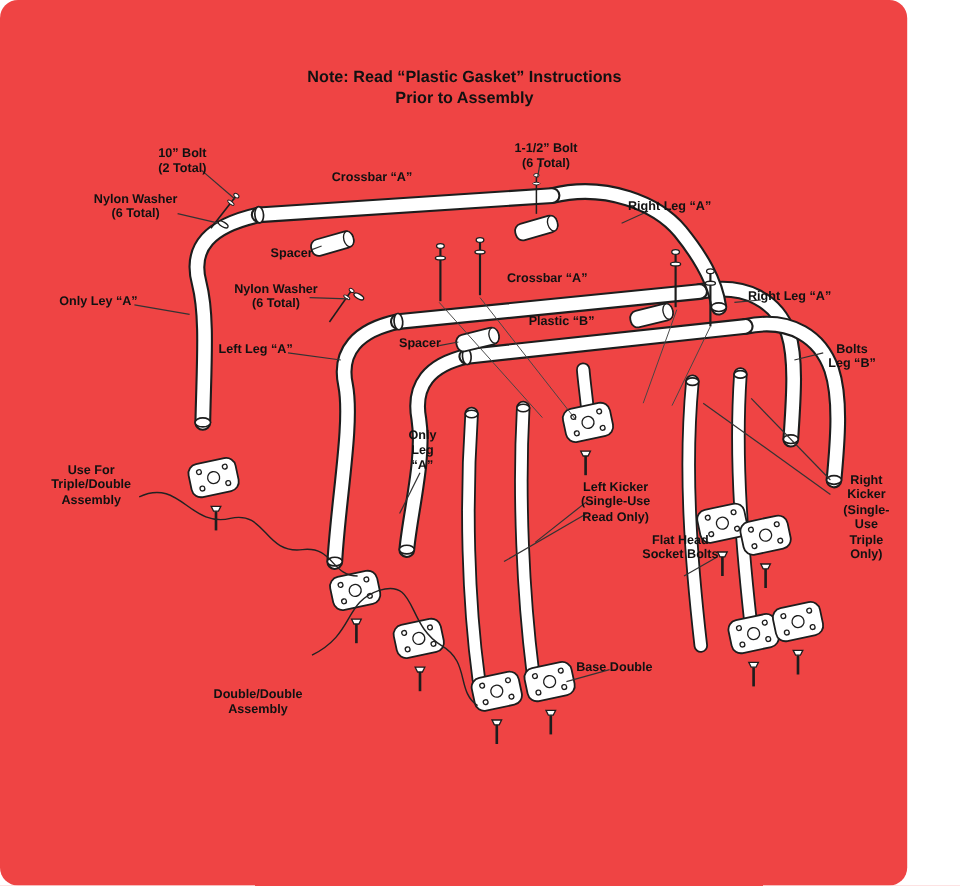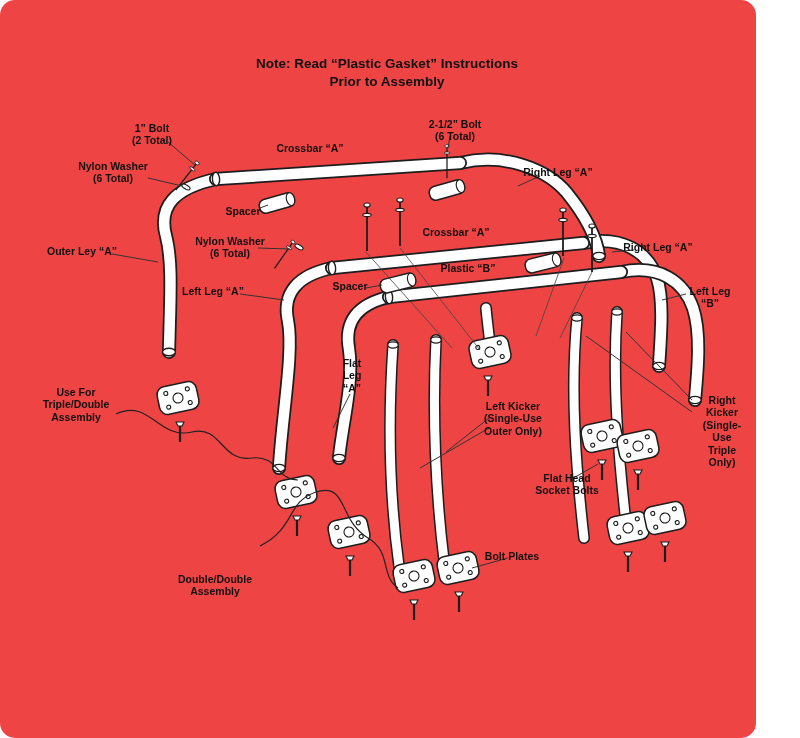--- a/index.html
+++ b/index.html
@@ -212,49 +212,49 @@
 
     <g>
       <path class="sq" d="M116,414 C150,398 158,440 192,432 C222,425 220,462 252,458 C278,455 276,480 298,480"></path>
       <path class="sq" d="M260,546 C296,528 286,502 316,492 C348,482 338,520 368,538 C392,552 380,576 398,588"></path>
     </g>
   </svg>
 
   <div class="title">Note: Read “Plastic Gasket” Instructions
 Prior to Assembly</div>
 
-  <div class="lbl" style="left:152px;top:122px">1” Bolt
+  <div class="lbl" style="left:152px;top:122px">10” Bolt
 (2 Total)</div>
   <div class="lbl" style="left:310px;top:142px">Crossbar “A”</div>
-  <div class="lbl" style="left:455px;top:118px">2-1/2” Bolt
+  <div class="lbl" style="left:455px;top:118px">1-1/2” Bolt
 (6 Total)</div>
   <div class="lbl" style="left:113px;top:160px">Nylon Washer
 (6 Total)</div>
   <div class="lbl" style="left:558px;top:166px">Right Leg “A”</div>
   <div class="lbl" style="left:243px;top:205px">Spacer</div>
-  <div class="lbl" style="left:82px;top:245px">Outer Ley “A”</div>
+  <div class="lbl" style="left:82px;top:245px">Only Ley “A”</div>
   <div class="lbl" style="left:230px;top:235px">Nylon Washer
 (6 Total)</div>
   <div class="lbl" style="left:456px;top:226px">Crossbar “A”</div>
   <div class="lbl" style="left:658px;top:241px">Right Leg “A”</div>
   <div class="lbl" style="left:468px;top:262px">Plastic “B”</div>
   <div class="lbl" style="left:213px;top:285px">Left Leg “A”</div>
   <div class="lbl" style="left:350px;top:280px">Spacer</div>
-  <div class="lbl" style="left:710px;top:285px">Left Leg “B”</div>
-  <div class="lbl" style="left:352px;top:357px">Flat
+  <div class="lbl" style="left:710px;top:285px">Bolts Leg “B”</div>
+  <div class="lbl" style="left:352px;top:357px">Only
 Leg
 “A”</div>
   <div class="lbl" style="left:513px;top:400px">Left Kicker
 (Single-Use
-Outer Only)</div>
+Read Only)</div>
   <div class="lbl" style="left:722px;top:394px">Right Kicker
 (Single-Use
 Triple Only)</div>
   <div class="lbl" style="left:76px;top:386px">Use For
 Triple/Double
 Assembly</div>
-  <div class="lbl" style="left:567px;top:472px">Flat Head
+  <div class="lbl" style="left:567px;top:444px">Flat Head
 Socket Bolts</div>
   <div class="lbl" style="left:215px;top:573px">Double/Double
 Assembly</div>
-  <div class="lbl" style="left:512px;top:550px">Bolt Plates</div>
+  <div class="lbl" style="left:512px;top:550px">Base Double</div>
 
 </div>
 
 </body></html>

